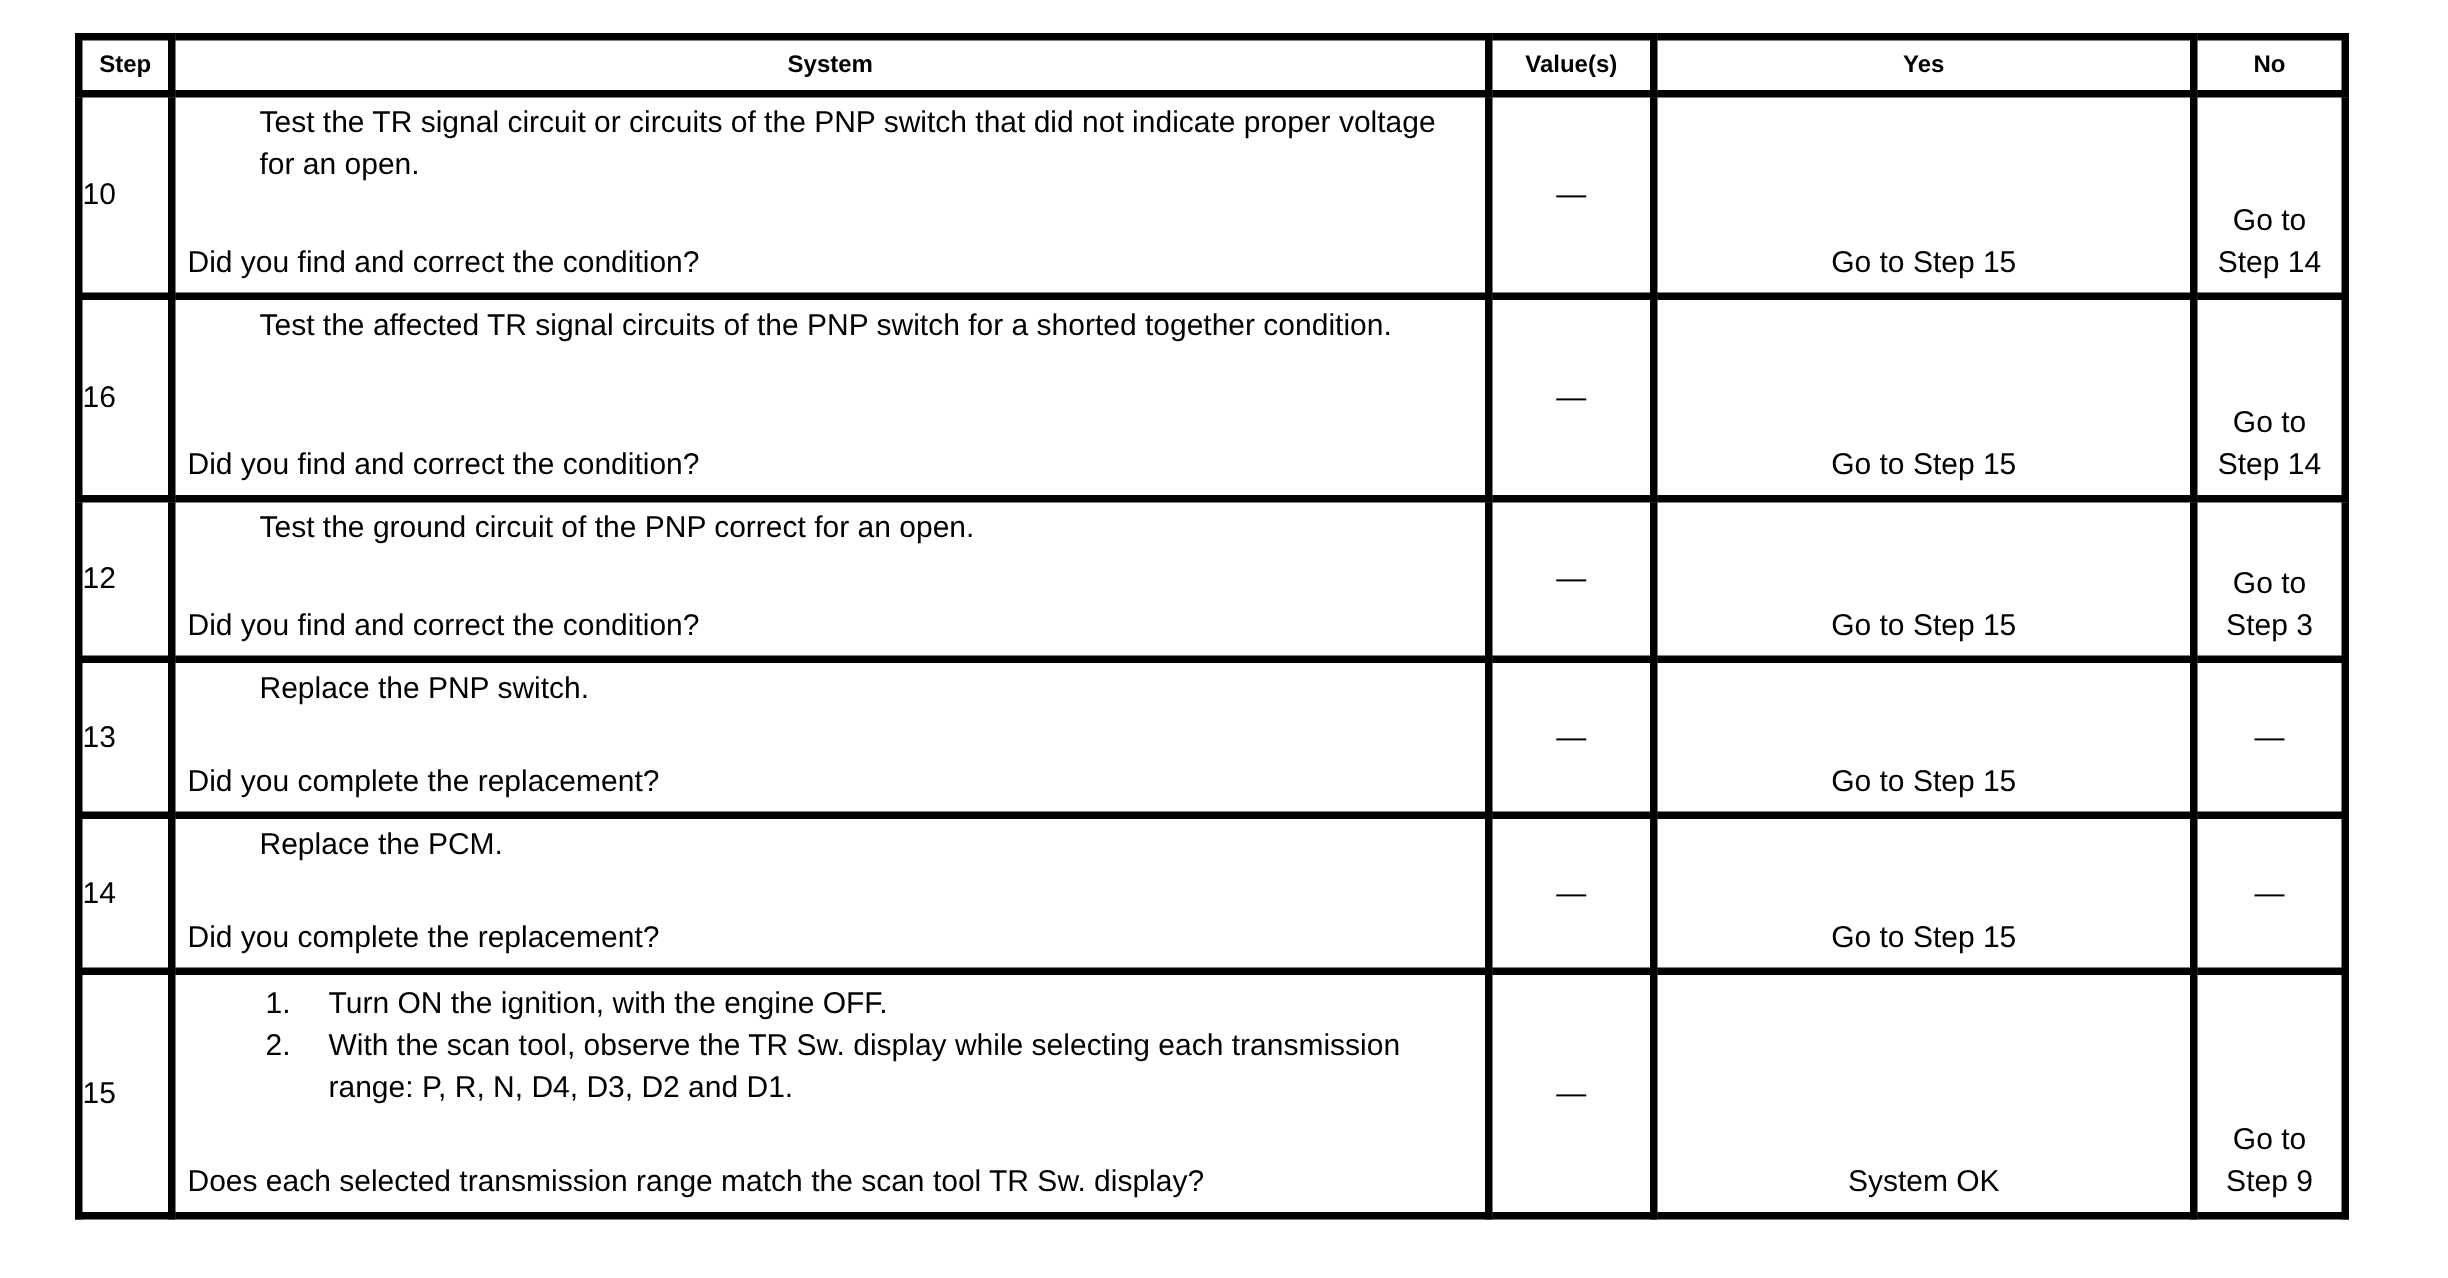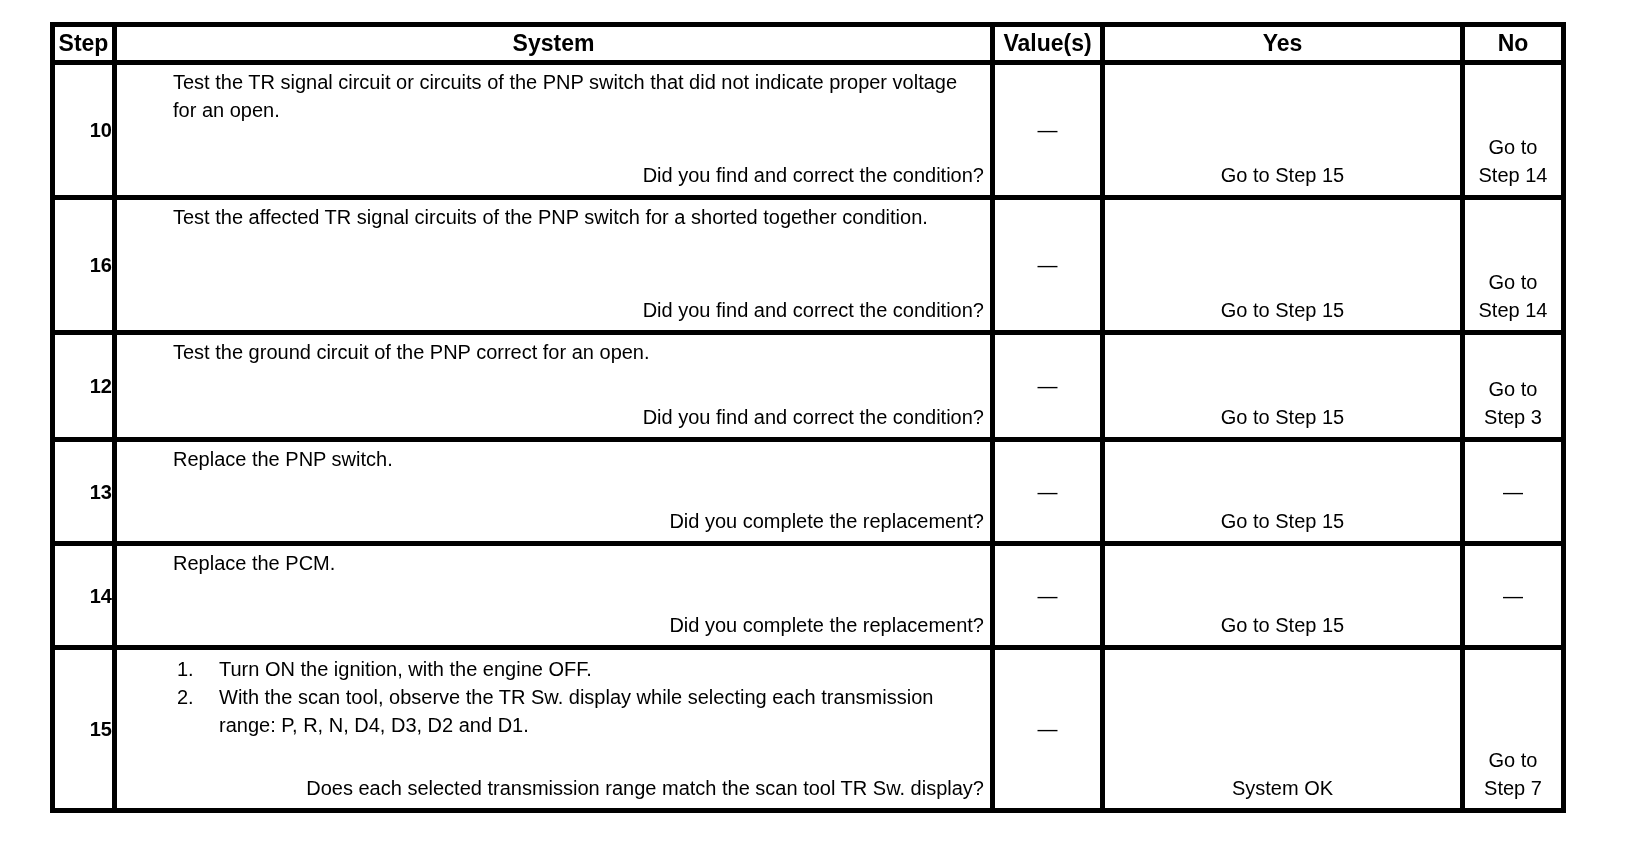--- a/index.html
+++ b/index.html
@@ -17,52 +17,51 @@
     width: 1511px;
     margin: 22px 0 0 50px;
     background: #ffffff;
   }
   th, td {
     border: 5px solid #000000;
     padding: 0;
     overflow: hidden;
   }
   th {
-    font-size: 23px;
+    font-size: 16px;
     font-weight: bold;
     text-align: center;
     vertical-align: middle;
     line-height: 1.1;
   }
   tr.h-head  { height: 38px; }
   tr.h-r10   { height: 135px; }
   tr.h-r11   { height: 135px; }
   tr.h-r12   { height: 107px; }
   tr.h-r13   { height: 104px; }
   tr.h-r14   { height: 104px; }
   tr.h-r15   { height: 163px; }
 
   td { font-size: 20px; line-height: 1.4; }
 
   td.step {
-    text-align: right;
-    vertical-align: middle;
-    font-weight: bold;
+    text-align: left;
+    vertical-align: middle;
   }
   td.action { position: relative; }
   td.action .cell {
     position: absolute;
     top: 0; left: 0; right: 0; bottom: 0;
     padding: 3px 6px 6px 8px;
     display: flex;
     flex-direction: column;
     justify-content: space-between;
   }
   .para { max-width: 810px; margin-left: 48px; }
-  .question { white-space: nowrap; text-align: right; }
+  .question { white-space: nowrap; }
   td.value {
     text-align: center;
     vertical-align: middle;
   }
   td.yes {
     text-align: center;
     vertical-align: bottom;
     padding-bottom: 6px;
   }
   td.no {
@@ -190,16 +189,16 @@
             <div class="li">
               <span class="num">2.</span>
               <span class="li-text">With the scan tool, observe the TR Sw. display while selecting each transmission range: P, R, N, D4, D3, D2 and D1.</span>
             </div>
           </div>
           <div class="question">Does each selected transmission range match the scan tool TR Sw. display?</div>
         </div>
       </td>
       <td class="value">—</td>
       <td class="yes">System OK</td>
-      <td class="no">Go to Step 7</td>
+      <td class="no">Go to Step 9</td>
     </tr>
   </tbody>
 </table>
 
 </body></html>

